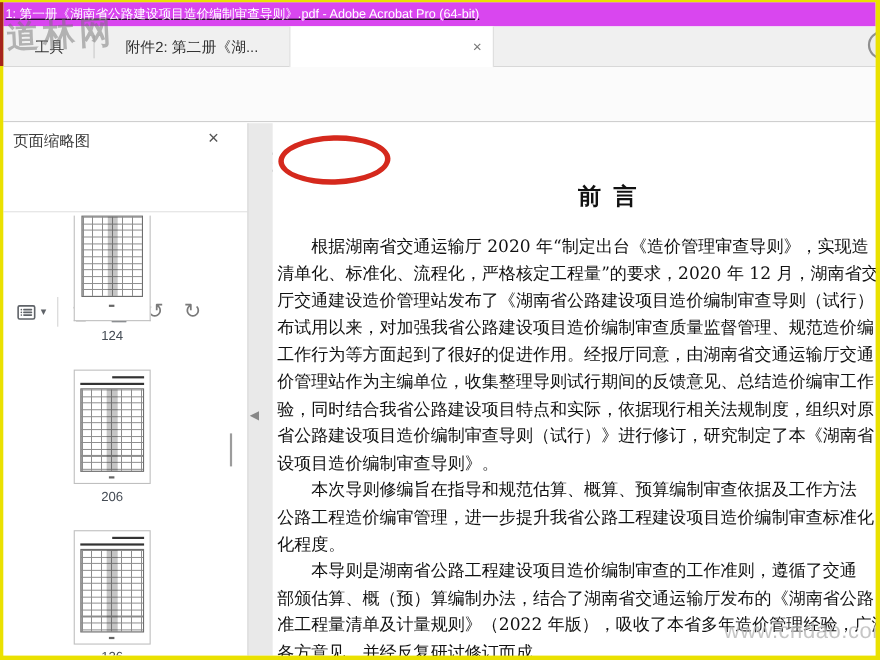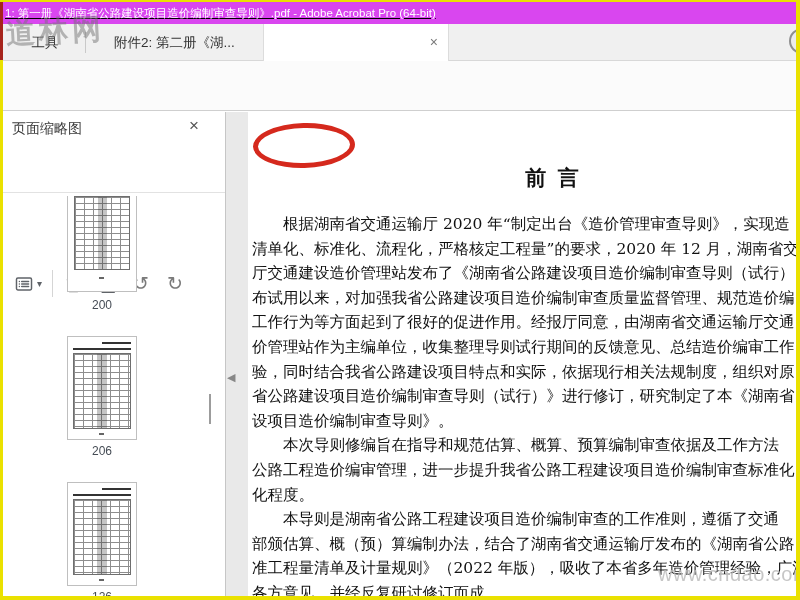--- a/index.html
+++ b/index.html
@@ -229,21 +229,21 @@
       <span class="rot-glyph">↻</span>
     </div>
     <div class="panel-divider"></div>
 
     <div class="thumb clipped" style="top:84px; height:96px;">
       <div class="tt-grid" style="top:0; left:9%; right:9%; bottom:22%;">
           <div class="tt-dark"></div>
         </div>
       <div class="tt-page" style="bottom:13%;"></div>
     </div>
-    <div class="thumb-label" style="top:186px;">200</div>
+    <div class="thumb-label" style="top:186px;">124</div>
 
     <div class="thumb" style="top:224px; height:104px;">
       <div class="tt-head" style="top:5%; left:50%; right:7%;"></div>
       <div class="tt-head" style="top:11%; left:8%; right:8%;"></div>
       <div class="tt-grid" style="top:16%; left:7%; right:7%; bottom:10%;">
           <div class="tt-dark"></div>
         </div>
       <div class="tt-page"></div>
     </div>
     <div class="thumb-label" style="top:332px;">206</div>

